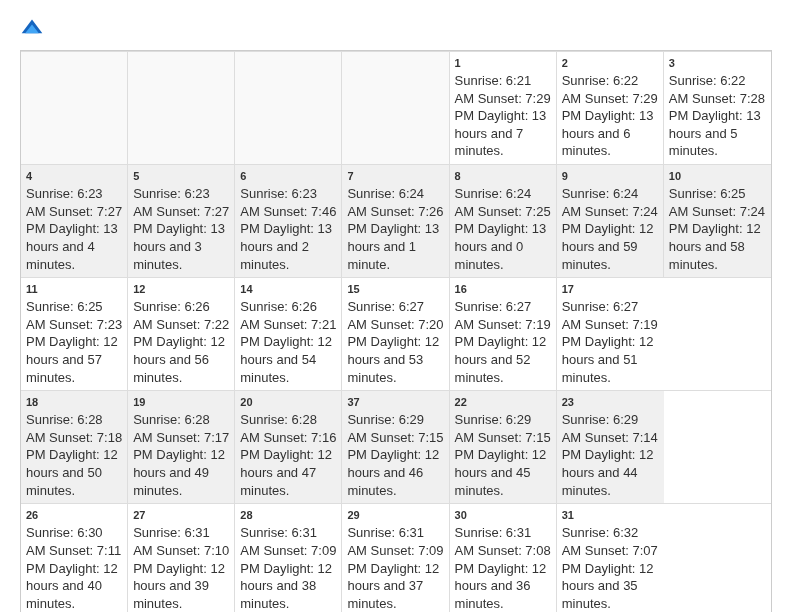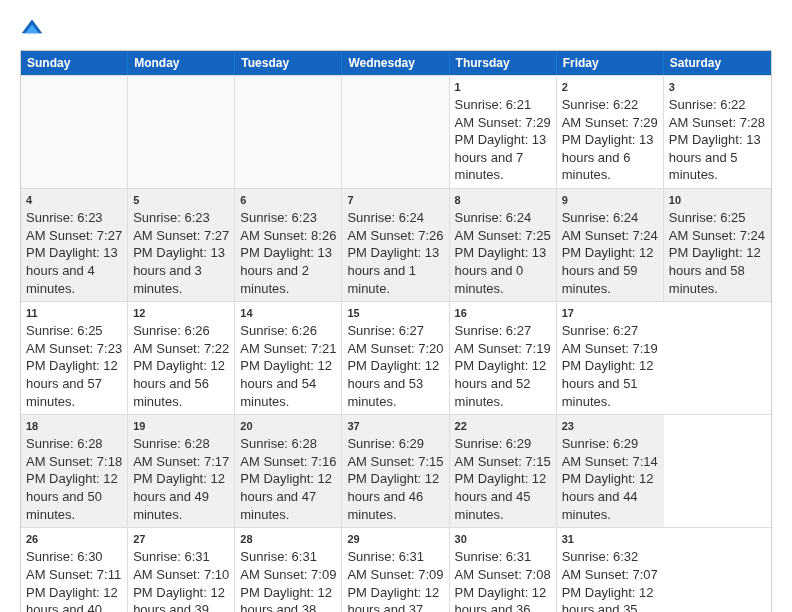--- a/index.html
+++ b/index.html
@@ -123,29 +123,20 @@
         <span class="logo-blue"></span>
       </div>
     </div>
     <div class="title-block">
       <div class="main-title"></div>
       <div class="sub-title"></div>
     </div>
   </div>
 
   <div class="calendar">
-    <div class="cal-header-row" id="cal-header">
-        <div class="cal-header-cell">Sunday</div>
-        <div class="cal-header-cell">Monday</div>
-        <div class="cal-header-cell">Tuesday</div>
-        <div class="cal-header-cell">Wednesday</div>
-        <div class="cal-header-cell">Thursday</div>
-        <div class="cal-header-cell">Friday</div>
-        <div class="cal-header-cell">Saturday</div>
-      </div>
     <div class="cal-body" id="cal-body">
         <div class="cal-week">
           <div class="cal-cell empty"></div>
           <div class="cal-cell empty"></div>
           <div class="cal-cell empty"></div>
           <div class="cal-cell empty"></div>
           <div class="cal-cell">
             <span class="day-num">1</span>
             <div class="cal-cell-text">Sunrise: 6:21 AM
 Sunset: 7:29 PM
@@ -173,21 +164,21 @@
           </div>
           <div class="cal-cell shaded">
             <span class="day-num">5</span>
             <div class="cal-cell-text">Sunrise: 6:23 AM
 Sunset: 7:27 PM
 Daylight: 13 hours and 3 minutes.</div>
           </div>
           <div class="cal-cell shaded">
             <span class="day-num">6</span>
             <div class="cal-cell-text">Sunrise: 6:23 AM
-Sunset: 8:26 PM
+Sunset: 7:46 PM
 Daylight: 13 hours and 2 minutes.</div>
           </div>
           <div class="cal-cell shaded">
             <span class="day-num">7</span>
             <div class="cal-cell-text">Sunrise: 6:24 AM
 Sunset: 7:26 PM
 Daylight: 13 hours and 1 minute.</div>
           </div>
           <div class="cal-cell shaded">
             <span class="day-num">8</span>

